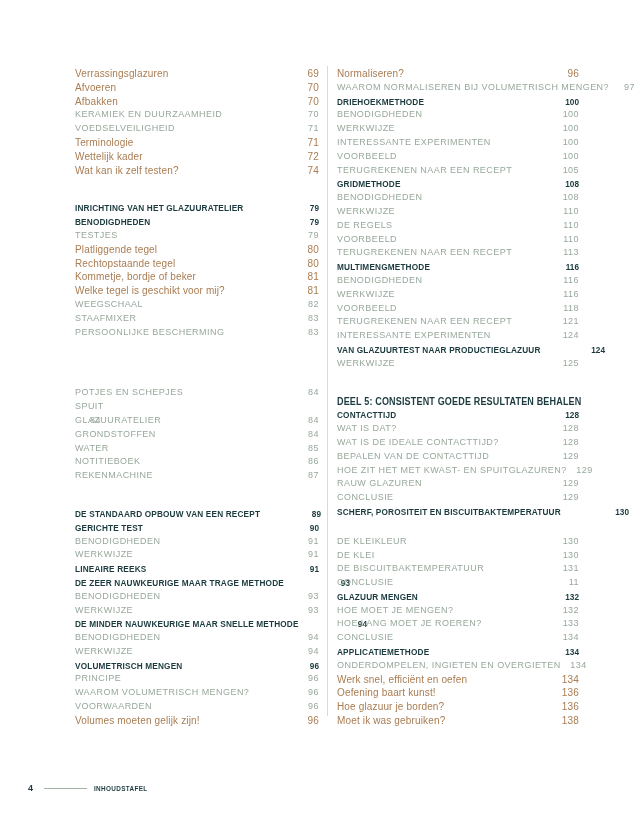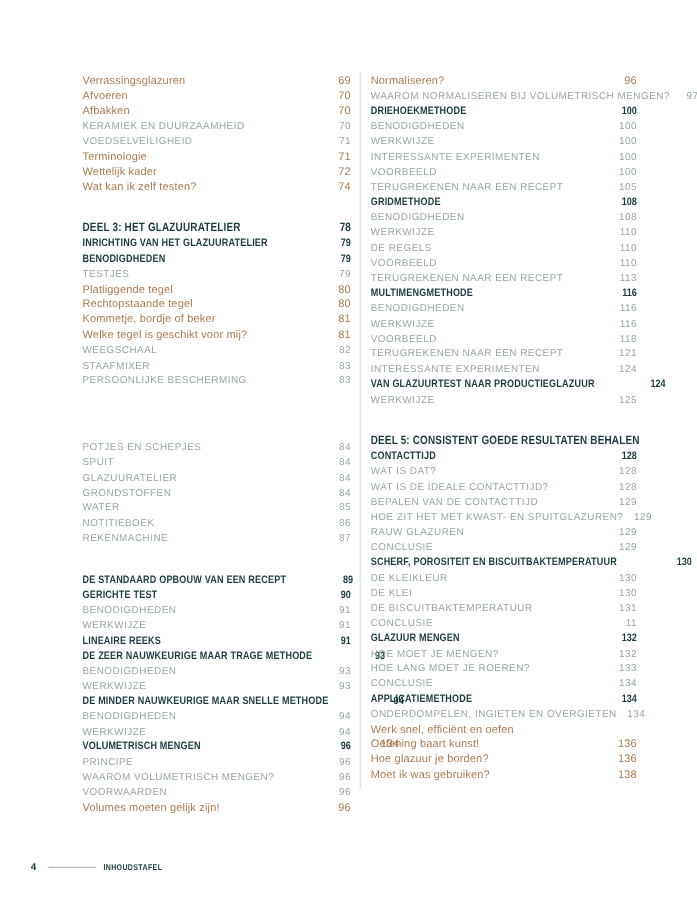--- a/index.html
+++ b/index.html
@@ -138,24 +138,20 @@
         <div class="row style-tan" style="color: rgb(169, 124, 82);">
           <span class="label">Wettelijk kader</span>
           <span class="num">72</span>
         </div>
         <div class="row style-tan" style="color: rgb(169, 124, 82);">
           <span class="label">Wat kan ik zelf testen?</span>
           <span class="num">74</span>
         </div>
       </div>
       <div class="section">
-        <div class="row style-deel" style="color: rgb(27, 58, 62);">
-          <span class="label">DEEL 3:  HET GLAZUURATELIER</span>
-          <span class="num">78</span>
-        </div>
         <div class="row style-bold" style="color: rgb(27, 58, 62);">
           <span class="label">INRICHTING VAN HET GLAZUURATELIER</span>
           <span class="num">79</span>
         </div>
         <div class="row style-bold" style="color: rgb(27, 58, 62);">
           <span class="label">BENODIGDHEDEN</span>
           <span class="num">79</span>
         </div>
         <div class="row style-green" style="color: rgb(151, 168, 155);">
           <span class="label">TESTJES</span>
@@ -186,21 +182,21 @@
           <span class="num">83</span>
         </div>
         <div class="row style-green" style="color: rgb(151, 168, 155);">
           <span class="label">PERSOONLIJKE BESCHERMING</span>
           <span class="num">83</span>
         </div>
         <div class="row style-green" style="color: rgb(151, 168, 155); margin-top: 47px;">
           <span class="label">POTJES EN SCHEPJES</span>
           <span class="num">84</span>
         </div>
-        <div class="row style-green" style="color: rgb(151, 168, 155);">
+        <div class="row style-green" style="color: rgb(151, 168, 155); flex-direction: column;">
           <span class="label">SPUIT</span>
           <span class="num">84</span>
         </div>
         <div class="row style-green" style="color: rgb(151, 168, 155);">
           <span class="label">GLAZUURATELIER</span>
           <span class="num">84</span>
         </div>
         <div class="row style-green" style="color: rgb(151, 168, 155);">
           <span class="label">GRONDSTOFFEN</span>
           <span class="num">84</span>
@@ -408,21 +404,21 @@
           <span class="num">129</span>
         </div>
         <div class="row style-green" style="color: rgb(151, 168, 155);">
           <span class="label">CONCLUSIE</span>
           <span class="num">129</span>
         </div>
         <div class="row style-bold" style="color: rgb(27, 58, 62);">
           <span class="label">SCHERF, POROSITEIT EN BISCUITBAKTEMPERATUUR</span>
           <span class="num">130</span>
         </div>
-        <div class="row style-green" style="color: rgb(151, 168, 155);">
+        <div class="row style-green" style="color: rgb(151, 168, 155); margin-top: 16px;">
           <span class="label">DE KLEIKLEUR</span>
           <span class="num">130</span>
         </div>
         <div class="row style-green" style="color: rgb(151, 168, 155);">
           <span class="label">DE KLEI</span>
           <span class="num">130</span>
         </div>
         <div class="row style-green" style="color: rgb(151, 168, 155);">
           <span class="label">DE BISCUITBAKTEMPERATUUR</span>
           <span class="num">131</span>
@@ -448,21 +444,21 @@
           <span class="num">134</span>
         </div>
         <div class="row style-bold" style="color: rgb(27, 58, 62);">
           <span class="label">APPLICATIEMETHODE</span>
           <span class="num">134</span>
         </div>
         <div class="row style-green" style="color: rgb(151, 168, 155);">
           <span class="label">ONDERDOMPELEN, INGIETEN EN OVERGIETEN</span>
           <span class="num">134</span>
         </div>
-        <div class="row style-tan" style="color: rgb(169, 124, 82); flex-direction: column;">
+        <div class="row style-tan" style="color: rgb(169, 124, 82);">
           <span class="label">Werk snel, efficiënt en oefen</span>
           <span class="num">134</span>
         </div>
         <div class="row style-tan" style="color: rgb(169, 124, 82);">
           <span class="label">Oefening baart kunst!</span>
           <span class="num">136</span>
         </div>
         <div class="row style-tan" style="color: rgb(169, 124, 82);">
           <span class="label">Hoe glazuur je borden?</span>
           <span class="num">136</span>

